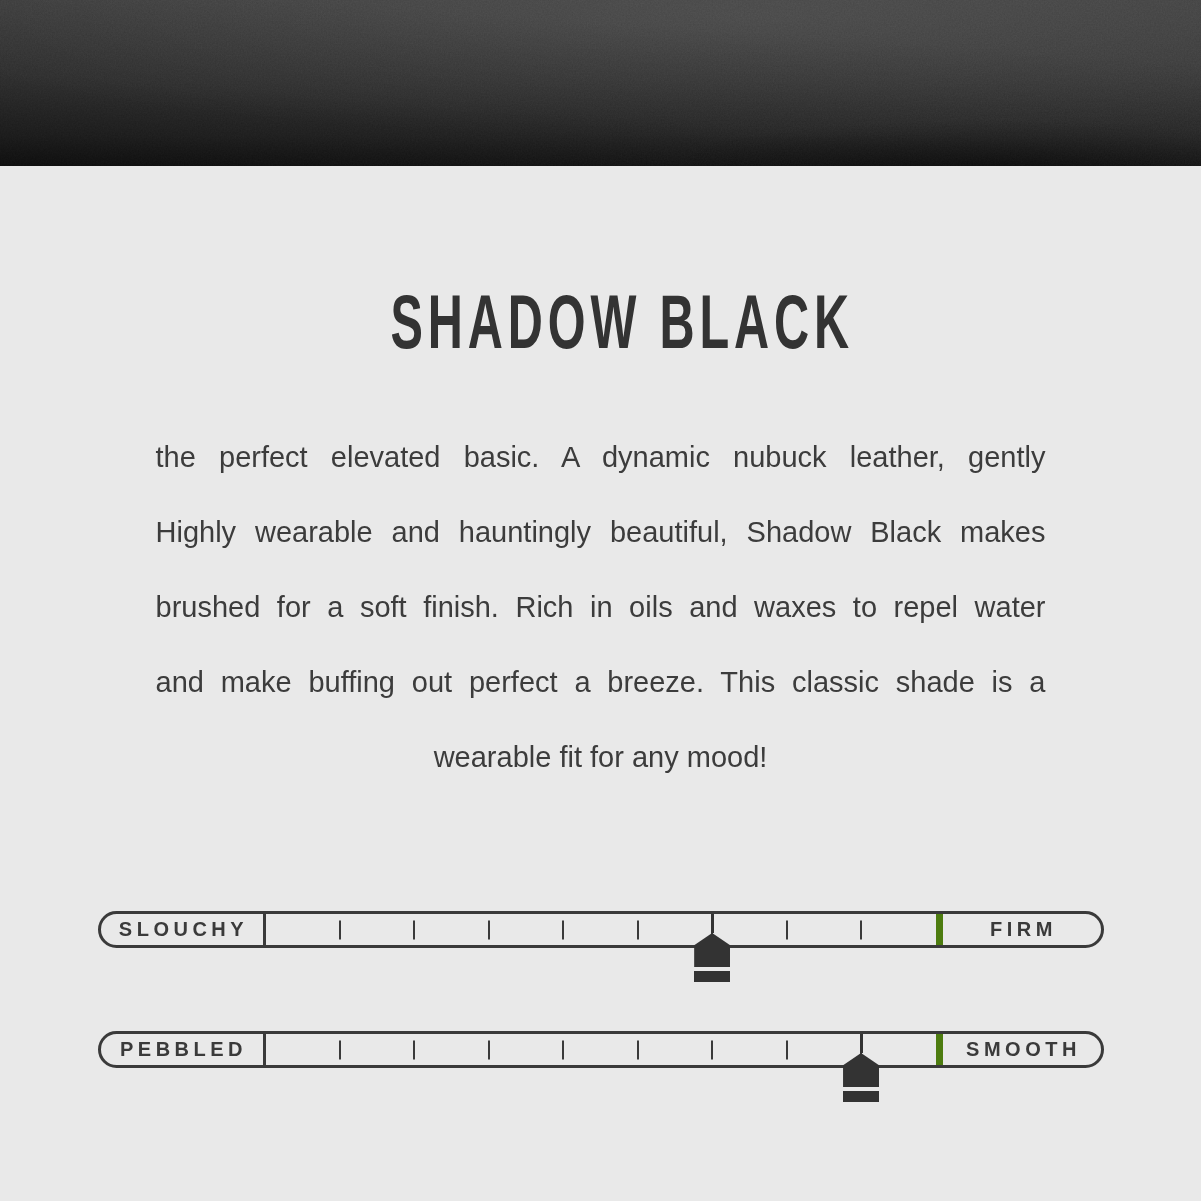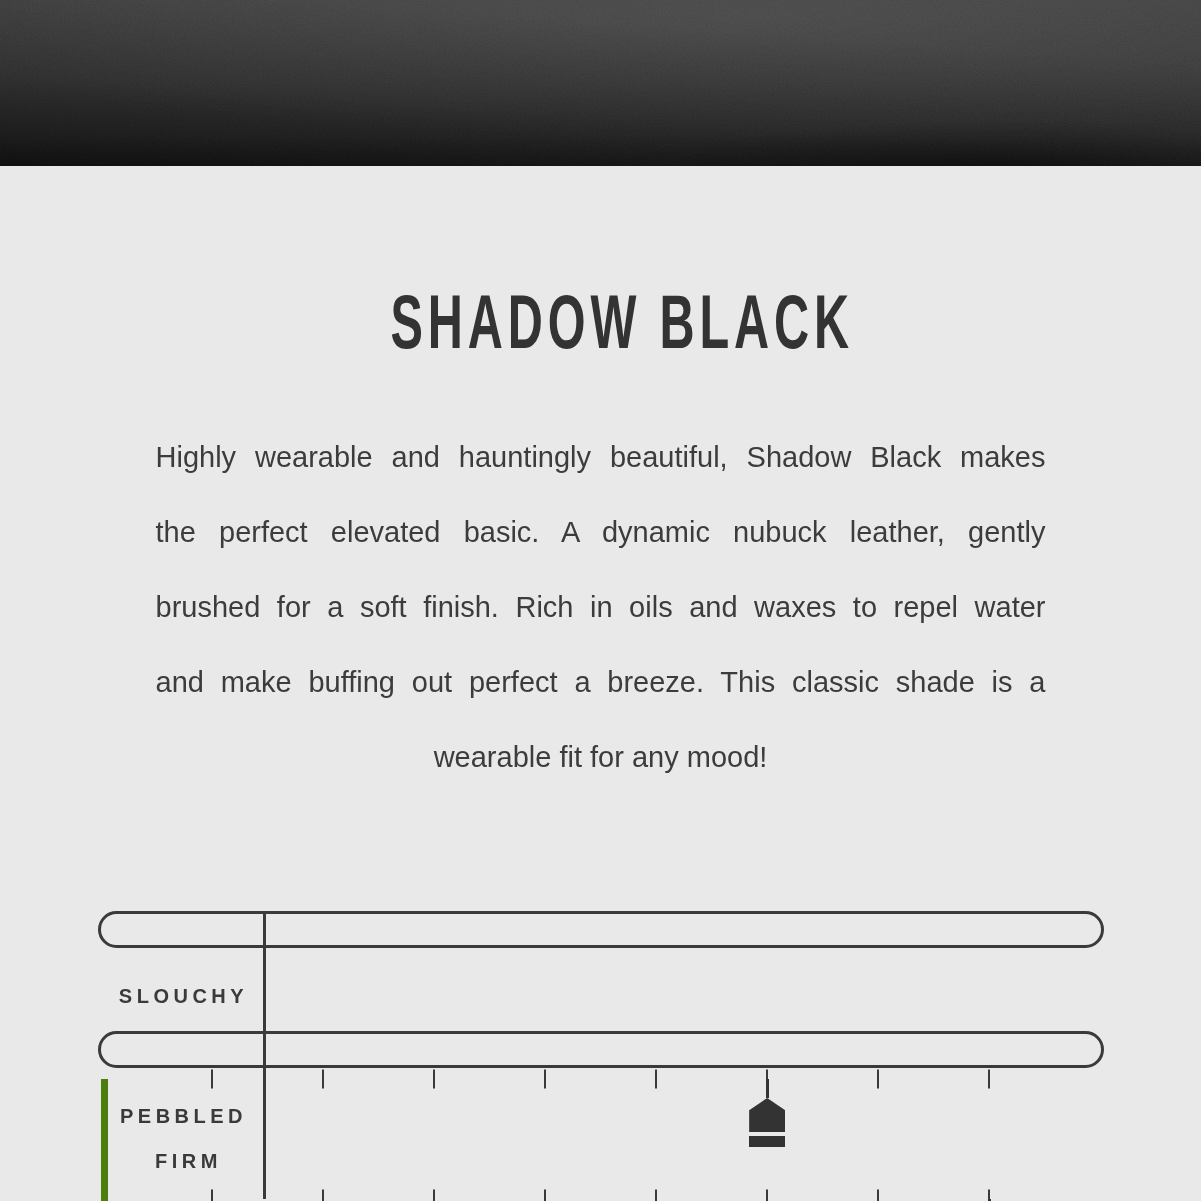--- a/index.html
+++ b/index.html
@@ -46,21 +46,20 @@
 
   .scale {
     width:1006px; height:37px;
     margin:13px auto;
     border:3px solid #3a3a3a;
     border-radius:19px;
     display:flex;
     align-items:stretch;
     position:relative;
     background:transparent;
-    flex-direction:column;
   }
   .scale.first { margin-top:116px; }
   .scale.second { margin-top:83px; }
   .cap {
     width:165px;
     display:flex; align-items:center; justify-content:center;
     font-weight:700; font-size:20px;
     letter-spacing:4.5px;
     color:#3a3a3a;
     padding-left:4px;
@@ -131,22 +130,22 @@
       <rect width="1201" height="166" fill="url(#rgLight)"></rect>
       <rect width="1201" height="166" fill="url(#rgDark)"></rect>
     </svg>
   </div>
 
   <div class="title-wrap">
     <h1 class="title">SHADOW BLACK</h1>
   </div>
 
   <div class="para">
+    <div class="pline">the perfect elevated basic. A dynamic nubuck leather, gently</div>
     <div class="pline">Highly wearable and hauntingly beautiful, Shadow Black makes</div>
-    <div class="pline">the perfect elevated basic. A dynamic nubuck leather, gently</div>
     <div class="pline">brushed for a soft finish. Rich in oils and waxes to repel water</div>
     <div class="pline">and make buffing out perfect a breeze. This classic shade is a</div>
     <div class="pline center">wearable fit for any mood!</div>
   </div>
 
   <div class="scale first">
     <div class="cap left">SLOUCHY</div>
     <div class="track">
       <div class="marker" style="left: 66.6667%;">
         <div class="stem"></div>

